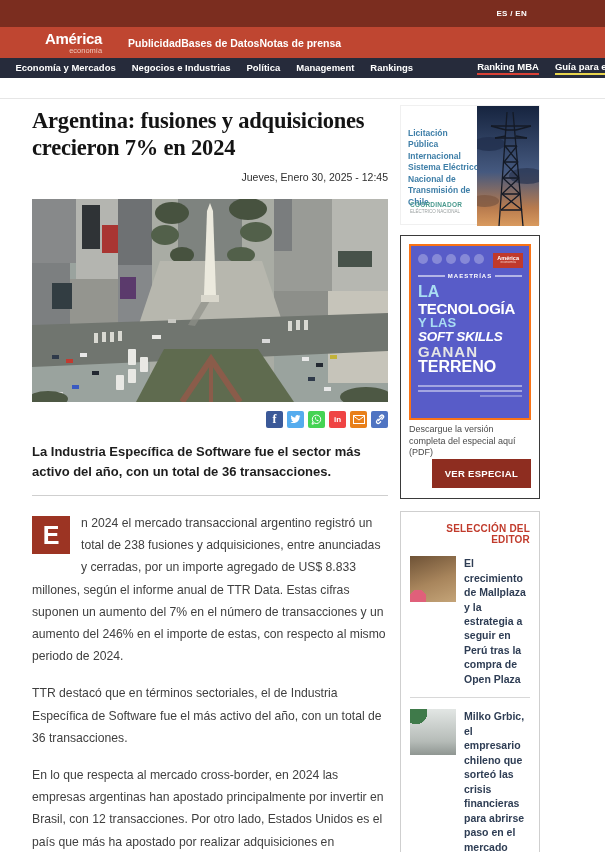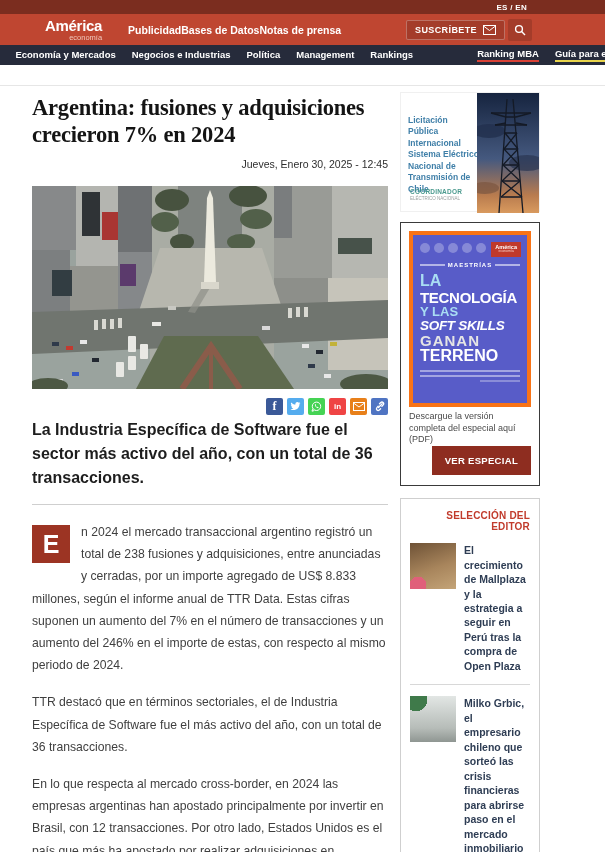--- a/index.html
+++ b/index.html
@@ -6,21 +6,21 @@
   html,body { width:605px; }
   body {
     font-family:"Liberation Sans", sans-serif;
     background:#ffffff;
     width:605px; height:852px;
     overflow:hidden;
     position:relative;
   }
   
   .topstrip {
-    height:14px; background:#7b2d1f;
+    height:27px; background:#7b2d1f;
     display:flex; justify-content:flex-end; align-items:center;
     padding-right:78px;
   }
   .topstrip span { color:#fff; font-size:8px; font-weight:bold; letter-spacing:.3px; cursor:pointer; }
   
   header {
     height:31px; background:#bf4631;
     display:flex; align-items:center;
     padding:0 45px 0 45px;
   }
@@ -66,21 +66,21 @@
     width:17px; height:17px; border-radius:2px; cursor:pointer;
     display:flex; align-items:center; justify-content:center;
     color:#fff; font-weight:bold;
   }
   .sicon.fb { background:#3b5998; font-family:"Liberation Serif",serif; font-size:12px; }
   .sicon.tw { background:#55acee; }
   .sicon.wa { background:#45d354; }
   .sicon.li { background:#ef4444; font-size:8px; }
   .sicon.em { background:#e8801a; }
   .sicon.lk { background:#4f74c2; }
-  .intro { font-size:16px; font-weight:bold; color:#1d1d1d; line-height:1.5; margin-top:3px; }
+  .intro { font-size:13px; font-weight:bold; color:#1d1d1d; line-height:1.5; margin-top:14px; }
   .rule { border-top:1px solid #cfcfcf; margin-top:14px; margin-bottom:16px; }
   .body p { font-size:12.2px; color:#3f3f3f; line-height:1.82; margin-bottom:15px; }
   .dropcap {
     float:left; width:38px; height:38px; background:#9c3423;
     color:#fff; font-weight:bold; font-size:25px; line-height:38px; text-align:center;
     margin:4px 11px 3px 0;
   }
   
   .adbox { width:140px; height:120px; position:relative; background:#fff; cursor:pointer; border:1px solid #f0f0f0; }
   .adtext {
@@ -95,21 +95,21 @@
       radial-gradient(circle 1px at 3px 3px,#bfe0da 60%,transparent 61%),
       radial-gradient(circle 1px at 10px 6px,#bfe0da 60%,transparent 61%),
       radial-gradient(circle 1px at 17px 2px,#bfe0da 60%,transparent 61%),
       radial-gradient(circle 1px at 6px 11px,#d5ebe7 60%,transparent 61%),
       radial-gradient(circle 1px at 14px 13px,#d5ebe7 60%,transparent 61%),
       radial-gradient(circle 1px at 22px 9px,#bfe0da 60%,transparent 61%);
   }
   .adtower { position:absolute; right:0; top:0; width:62px; height:120px; }
   .espbox { margin-top:10px; border:1px solid #3a3a3a; background:#fff; padding:8px 8px 10px 8px; }
   .cover {
-    width:122px; height:176px; background:#585cc8; border:4px solid #f97316;
+    width:122px; height:176px; background:#585cc8; border:2px solid #f97316;
     position:relative; padding:8px 7px; cursor:pointer;
   }
   .cov-circles { display:flex; gap:4px; }
   .cov-circles i { width:10px; height:10px; border-radius:50%; background:rgba(255,255,255,.28); }
   .cov-brand {
     position:absolute; right:6px; top:7px; background:#c0392b; color:#fff;
     font-size:5.5px; font-weight:bold; padding:2px 4px 3px; line-height:1.1; text-align:center;
   }
   .cov-brand em { display:block; font-style:normal; font-weight:normal; font-size:3.5px; color:#f3cdc5; }
   .cov-tag { margin-top:9px; display:flex; align-items:center; gap:3px; }
@@ -159,35 +159,20 @@
 
 <header>
   <div class="logo">
     <span class="l1">América</span>
     <span class="l2">economía</span>
   </div>
   <div class="hmenu">
     <span>Publicidad</span>
     <span>Bases de Datos</span>
     <span>Notas de prensa</span>
-  </div>
-  <div class="hright">
-    <div class="subscribe">
-      <span>SUSCRÍBETE</span>
-      <svg width="13" height="10" viewBox="0 0 13 10">
-        <rect x="0.5" y="0.5" width="12" height="9" fill="none" stroke="#fff" stroke-width="1"></rect>
-        <path d="M0.5,1 L6.5,5.5 L12.5,1" fill="none" stroke="#fff" stroke-width="1"></path>
-      </svg>
-    </div>
-    <div class="searchbox">
-      <svg width="12" height="12" viewBox="0 0 12 12">
-        <circle cx="5" cy="5" r="3.4" fill="none" stroke="#fff" stroke-width="1.4"></circle>
-        <line x1="7.6" y1="7.6" x2="11" y2="11" stroke="#fff" stroke-width="1.4"></line>
-      </svg>
-    </div>
   </div>
 </header>
 
 <nav class="mainnav">
   <span>Análisis y Opinión</span>
   <span>Economía y Mercados</span>
   <span>Negocios e Industrias</span>
   <span>Política</span>
   <span>Management</span>
   <span>Rankings</span>

